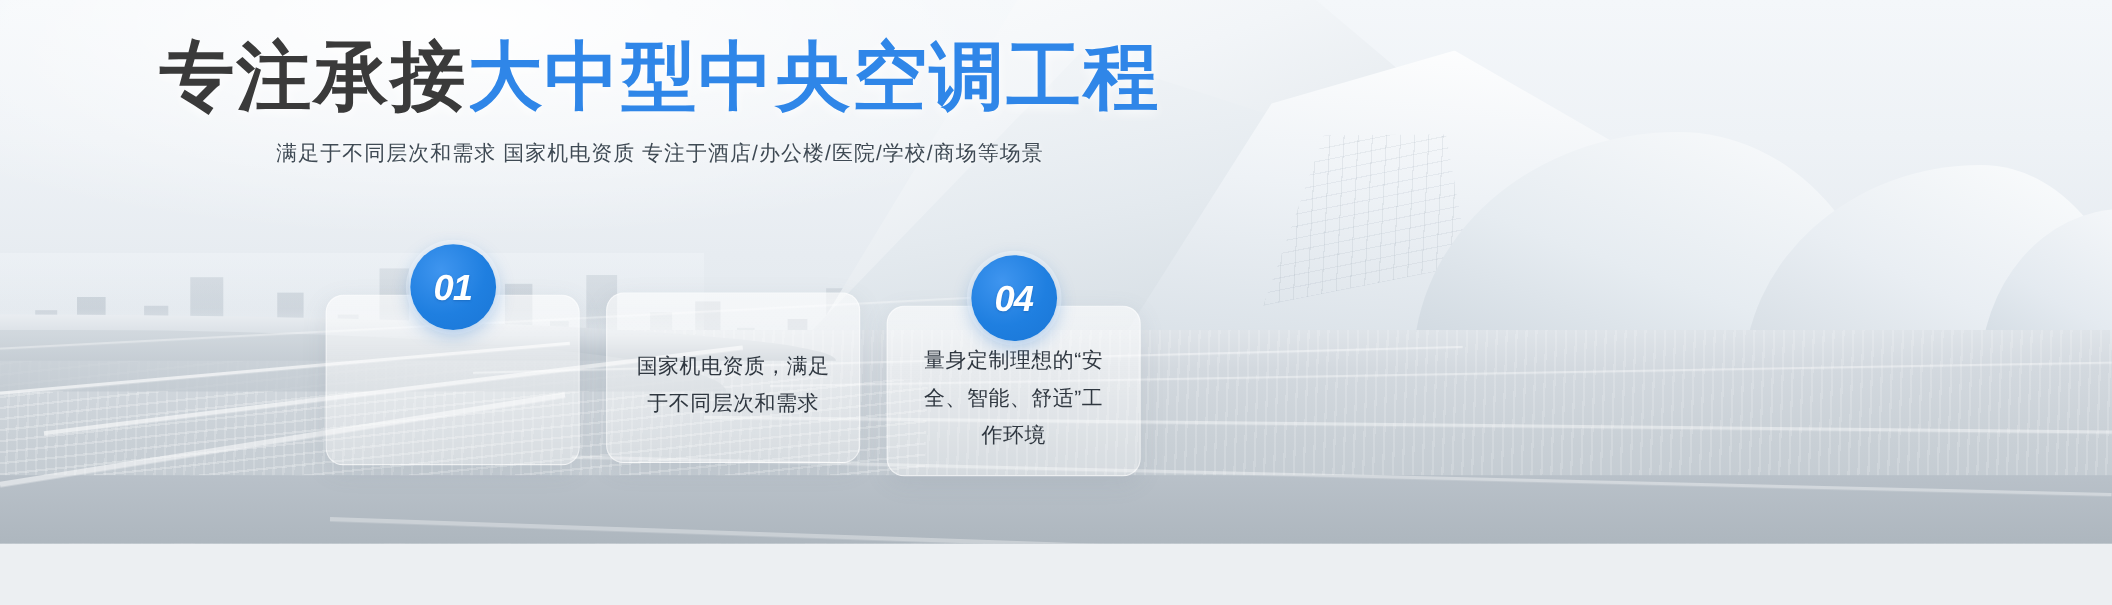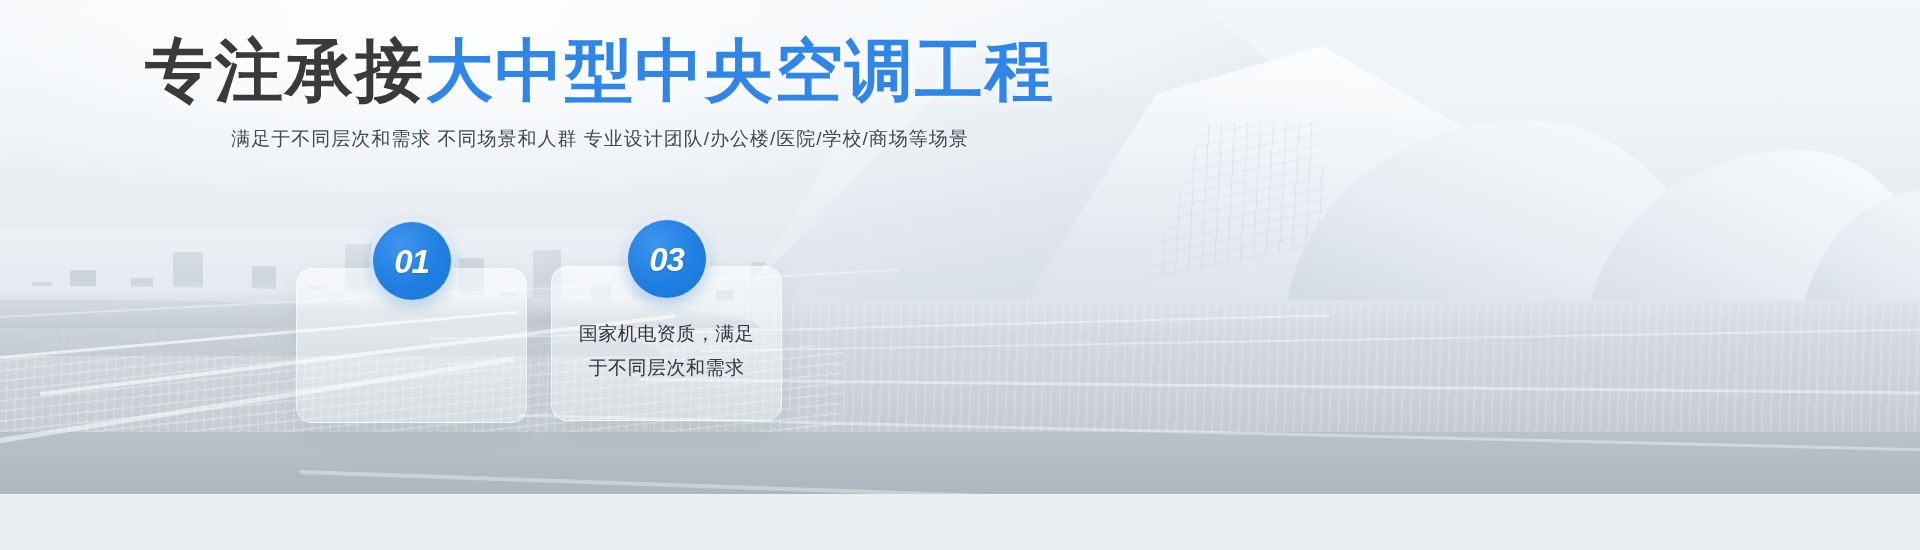--- a/index.html
+++ b/index.html
@@ -258,34 +258,37 @@
       <div class="lane" style="left: 430px; top: 338px; width: 900px; height: 2px; opacity: 0.55; transform: rotate(-1.5deg);"></div>
       <div class="lane" style="left: 700px; top: 350px; width: 1220px; height: 2px; opacity: 0.5; transform: rotate(-1deg);"></div>
       <div class="lane" style="left: 640px; top: 378px; width: 1280px; height: 3px; opacity: 0.55; transform: rotate(0.6deg);"></div>
       <div class="lane" style="left: 520px; top: 414px; width: 1400px; height: 3px; opacity: 0.5; transform: rotate(1.4deg);"></div>
       <div class="lane" style="left: 300px; top: 470px; width: 1620px; height: 4px; opacity: 0.45; transform: rotate(2deg);"></div>
       <div class="lane" style="left: 0px; top: 316px; width: 900px; height: 2px; opacity: 0.45; transform: rotate(-3deg);"></div>
     </div>
 
   <div class="headline-wrap">
     <div class="headline"><span class="dark">专注承接</span><span class="blue">大中型中央空调工程</span></div>
-    <div class="subhead">满足于不同层次和需求  不同场景和人群  专业设计团队/办公楼/医院/学校/商场等场景</div>
+    <div class="subhead">满足于不同层次和需求  国家机电资质  专注于酒店/办公楼/医院/学校/商场等场景</div>
   </div>
 
   <div class="cards">
 
     <div class="card card-1">
       <div class="badge">
         <span>01</span>
       </div>
     </div>
 
 
     <div class="card card-3">
+      <div class="card-text">国家机电资质，满足于不同层次和需求</div>
+    </div>
+
+    <div class="card card-4">
       <div class="badge">
-        <span>03</span>
+        <span>04</span>
       </div>
-      <div class="card-text">国家机电资质，满足于不同层次和需求</div>
-    </div>
-
+      <div class="card-text">量身定制理想的“安全、智能、舒适”工作环境</div>
+    </div>
 
   </div>
 </div>
 
 </body></html>

